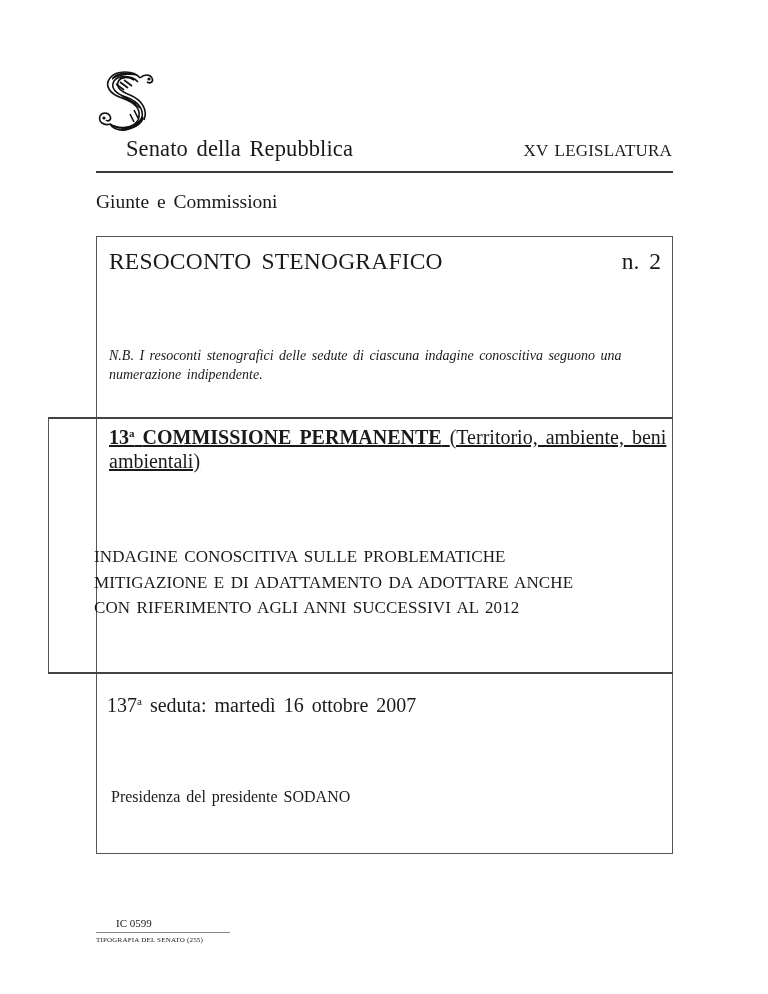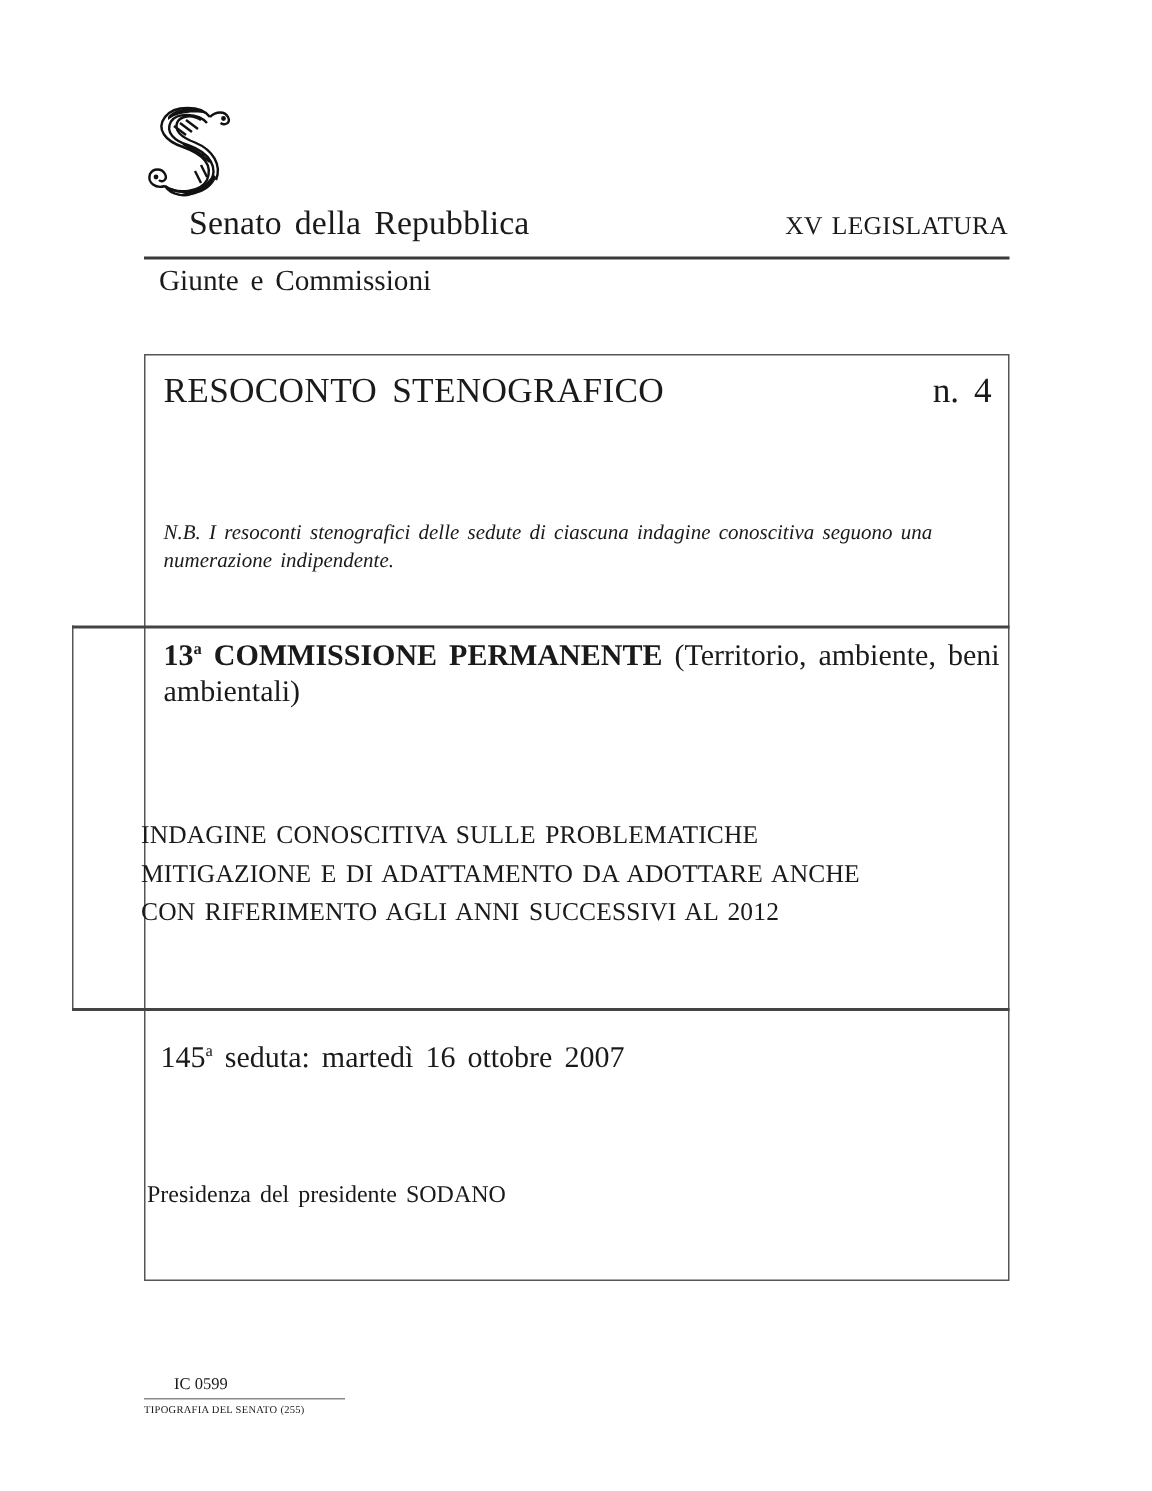--- a/index.html
+++ b/index.html
@@ -5,36 +5,36 @@
     html, body { margin: 0; padding: 0; background: #ffffff; }
     body {
       width: 768px; height: 994px; position: relative; overflow: hidden;
       font-family: "Liberation Serif", "DejaVu Serif", serif; color: #1a1a1a;
     }
     .abs { position: absolute; }
     .logo { left: 94px; top: 68px; width: 68px; height: 66px; }
     .senato-name { left: 96px; top: 136px; font-size: 22.5px; letter-spacing: 0.1px; word-spacing: 3px; margin-left: 30px; }
     .legislatura { right: 96px; top: 141px; font-size: 17px; word-spacing: 2px; letter-spacing: 0.2px; text-align: center; }
     .header-rule { left: 96px; top: 171px; width: 577px; height: 2px; background: #3a3a3a; }
-    .giunte { left: 96px; top: 177px; font-size: 19.5px; word-spacing: 3px; margin-left: 10px; }
+    .giunte { left: 96px; top: 191px; font-size: 19.5px; word-spacing: 3px; }
 
     .box { left: 96px; top: 236px; width: 575px; height: 616px; border: 1.5px solid #555; }
     .outer-bracket { left: 48px; top: 417px; width: 48px; height: 256px; border-left: 1.5px solid #555; }
     .hline { left: 48px; width: 625px; height: 0; border-top: 2px solid #444; }
 
     .resoconto { left: 109px; top: 248px; font-size: 23.5px; word-spacing: 4px; letter-spacing: 0.2px; }
     .numero { right: 107px; top: 248px; font-size: 23.5px; word-spacing: 4px; }
     .nb { left: 109px; top: 346px; width: 560px; font-size: 14px; font-style: italic; line-height: 19px; word-spacing: 2px; }
-    .commissione { left: 109px; top: 425px; width: 560px; font-size: 20px; line-height: 24px; word-spacing: 3px; }
+    .commissione { left: 109px; top: 425px; width: 560px; font-size: 20px; line-height: 24px; word-spacing: 3px; text-decoration: underline; }
     .commissione b { font-weight: bold; }
     .commissione sup { font-size: 11px; vertical-align: 7px; line-height: 0; }
     .indagine { left: 94px; top: 544px; width: 570px; font-size: 17px; line-height: 25.5px; word-spacing: 2px; letter-spacing: 0.1px; }
     .seduta { left: 107px; top: 694px; font-size: 20px; word-spacing: 3px; }
     .seduta sup { font-size: 11px; vertical-align: 7px; line-height: 0; }
-    .presidenza { left: 98px; top: 788px; font-size: 16px; word-spacing: 2px; text-align: right; }
+    .presidenza { left: 111px; top: 788px; font-size: 16px; word-spacing: 2px; text-align: right; }
 
     .ic-code { left: 96px; top: 917px; font-size: 11px; margin-left: 20px; }
     .footer-rule { left: 96px; top: 932px; width: 134px; height: 1px; background: #888; }
     .tipografia { left: 96px; top: 936px; font-size: 7px; letter-spacing: 0.2px; }
   </style>
 </head>
 <body>
 
 <div class="abs logo">
   <svg width="68" height="66" viewBox="0 0 68 66">
@@ -60,37 +60,37 @@
 <div class="abs legislatura">XV LEGISLATURA</div>
 <div class="abs header-rule"></div>
 <div class="abs giunte">Giunte e Commissioni</div>
 
 <div class="abs box"></div>
 <div class="abs outer-bracket"></div>
 <div class="abs hline" style="top:417px;"></div>
 <div class="abs hline" style="top:672px;"></div>
 
 <div class="abs resoconto">RESOCONTO STENOGRAFICO</div>
-<div class="abs numero">n. 4</div>
+<div class="abs numero">n. 2</div>
 <div class="abs nb">N.B. I resoconti stenografici delle sedute di ciascuna indagine conoscitiva seguono una numerazione indipendente.</div>
 
 <div class="abs commissione">
   <b><span>13</span><sup>a</sup></b>
   <b>COMMISSIONE PERMANENTE</b>
   <span>(Territorio, ambiente, beni ambientali)</span>
 </div>
 
 <div class="abs indagine">
   <div>INDAGINE CONOSCITIVA SULLE PROBLEMATICHE</div>
   <div>MITIGAZIONE E DI ADATTAMENTO DA ADOTTARE ANCHE</div>
   <div>CON RIFERIMENTO AGLI ANNI SUCCESSIVI AL 2012</div>
 </div>
 
 <div class="abs seduta">
-  <span><span>145</span><sup>a</sup></span>
+  <span><span>137</span><sup>a</sup></span>
   <span>seduta: martedì 16 ottobre 2007</span>
 </div>
 
 <div class="abs presidenza">Presidenza del presidente SODANO</div>
 
 <div class="abs ic-code">IC 0599</div>
 <div class="abs footer-rule"></div>
 <div class="abs tipografia">TIPOGRAFIA DEL SENATO (255)</div>
 
 </body></html>

